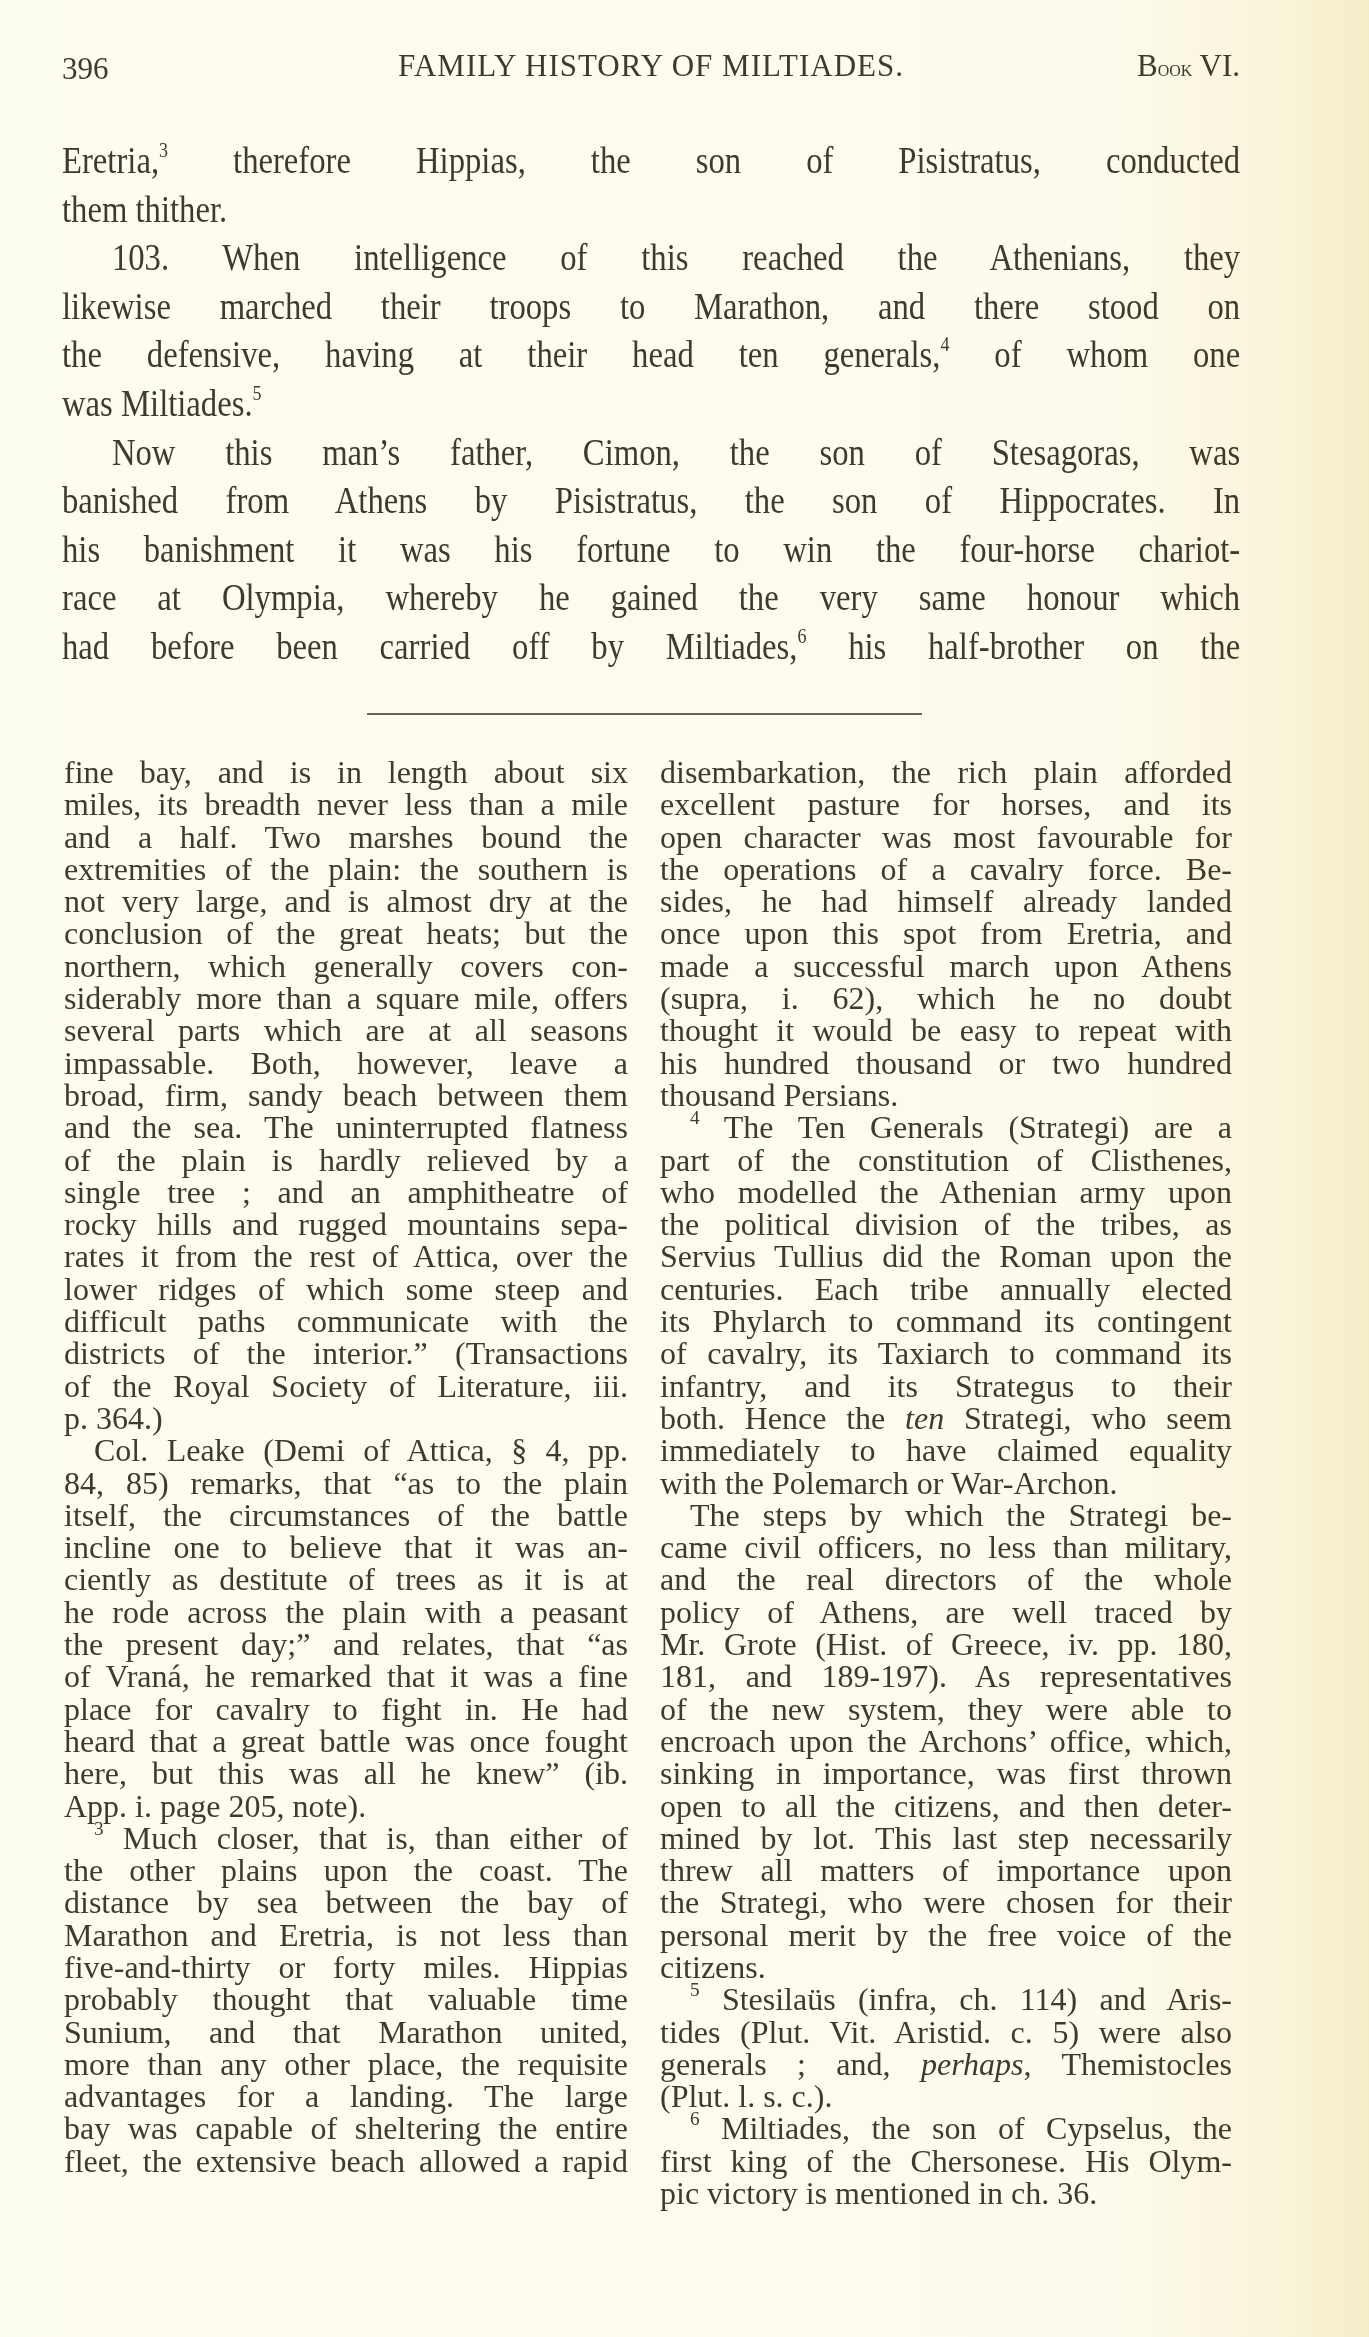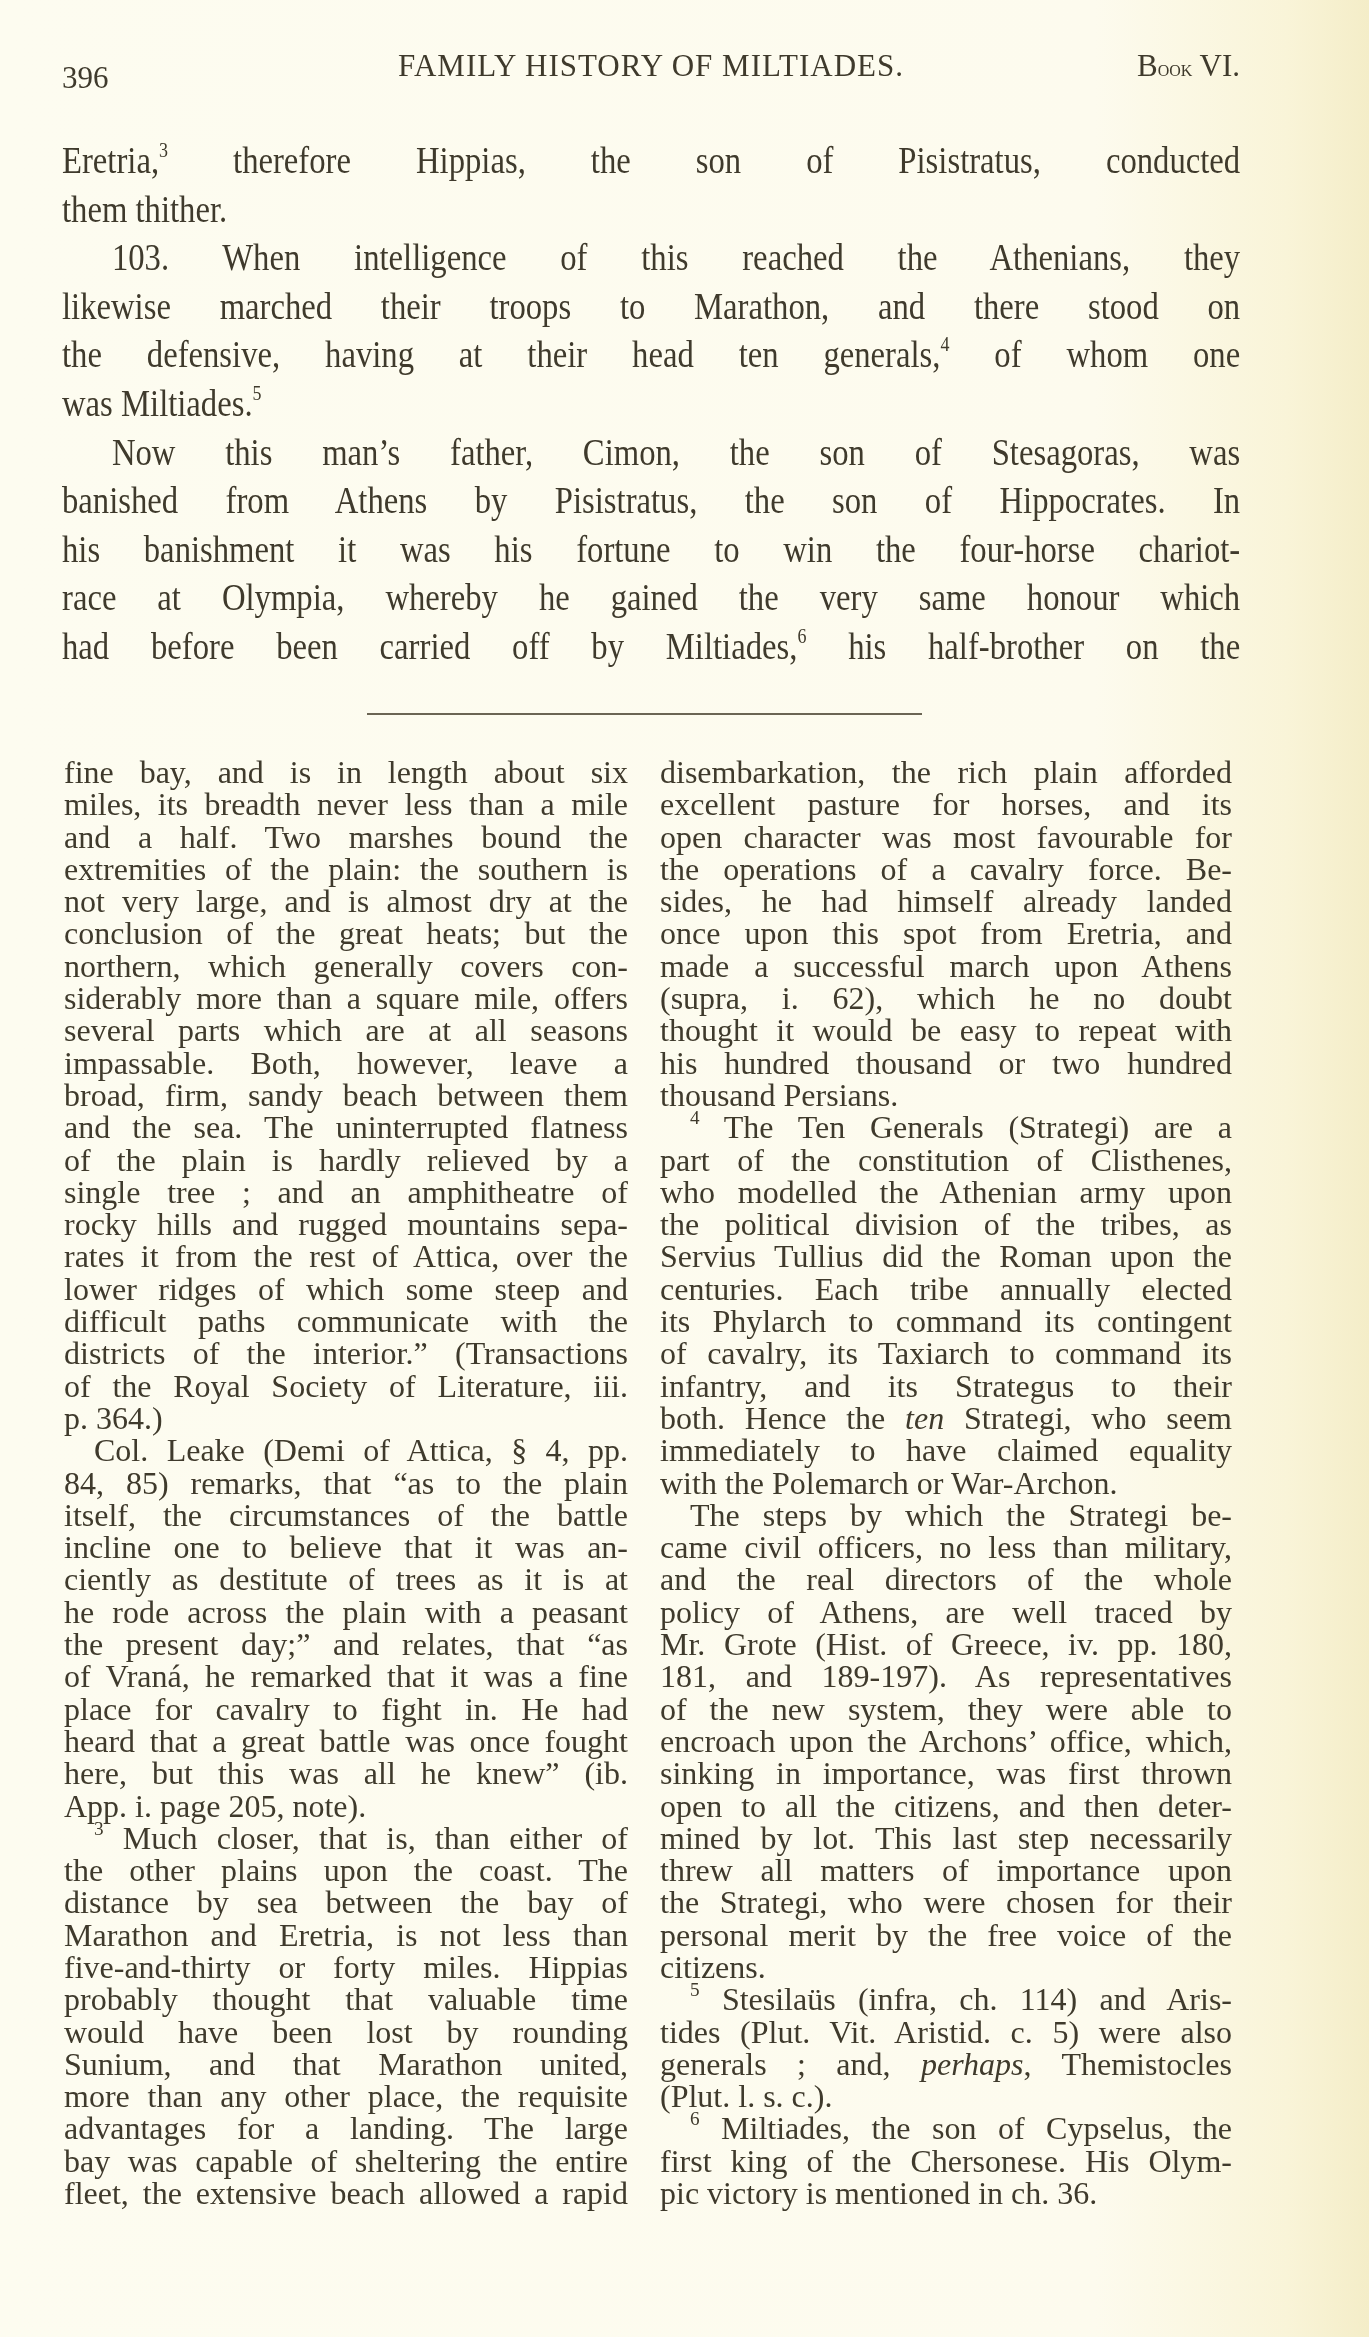--- a/index.html
+++ b/index.html
@@ -7,21 +7,21 @@
     width: 1369px; height: 2337px; overflow: hidden;
     background: linear-gradient(to right, #fdfcf0 0%, #fdfbee 80%, #f9f4d8 94%, #f4edc8 100%);
     color: #3f3a2c;
     font-family: "Liberation Serif", "DejaVu Serif", serif;
     position: relative;
   }
   .running-head {
     position: absolute; left: 62px; top: 44px; width: 1178px; height: 44px;
     font-size: 31px; line-height: 44px;
   }
-  .running-head .pg { position: absolute; left: 0; top: 12px; }
+  .running-head .pg { position: absolute; left: 0; top: 3px; }
   .running-head .title { position: absolute; left: 0; right: 0; text-align: center; letter-spacing: 1px; top: 0; }
   .running-head .book { position: absolute; right: 0; top: 0; }
   .running-head .book .sc { font-size: 16px; }
 
   .body-text {
     position: absolute; left: 62px; top: 136px; width: 1178px;
     font-size: 38px; line-height: 48.6px;
     transform: scaleX(0.86); transform-origin: left top;
   }
   .body-text { width: 1370px; }
@@ -104,21 +104,20 @@
     <div class="line"><span>place for cavalry to fight in.  He had</span></div>
     <div class="line"><span>heard that a great battle was once fought</span></div>
     <div class="line"><span>here, but this was all he knew” (ib.</span></div>
     <div class="line last"><span>App. i. page 205, note).</span></div>
     <div class="line indent"><sup>3</sup><span> Much closer, that is, than either of</span></div>
     <div class="line"><span>the other plains upon the coast.  The</span></div>
     <div class="line"><span>distance by sea between the bay of</span></div>
     <div class="line"><span>Marathon and Eretria, is not less than</span></div>
     <div class="line"><span>five-and-thirty or forty miles.  Hippias</span></div>
     <div class="line"><span>probably thought that valuable time</span></div>
-    <div class="line"><span>would have been lost by rounding</span></div>
     <div class="line"><span>Sunium, and that Marathon united,</span></div>
     <div class="line"><span>more than any other place, the requisite</span></div>
     <div class="line"><span>advantages for a landing.  The large</span></div>
     <div class="line"><span>bay was capable of sheltering the entire</span></div>
     <div class="line"><span>fleet, the extensive beach allowed a rapid</span></div>
   </div>
 <div class="fn-col right" id="fn-right">
     <div class="line"><span>disembarkation, the rich plain afforded</span></div>
     <div class="line"><span>excellent pasture for horses, and its</span></div>
     <div class="line"><span>open character was most favourable for</span></div>

